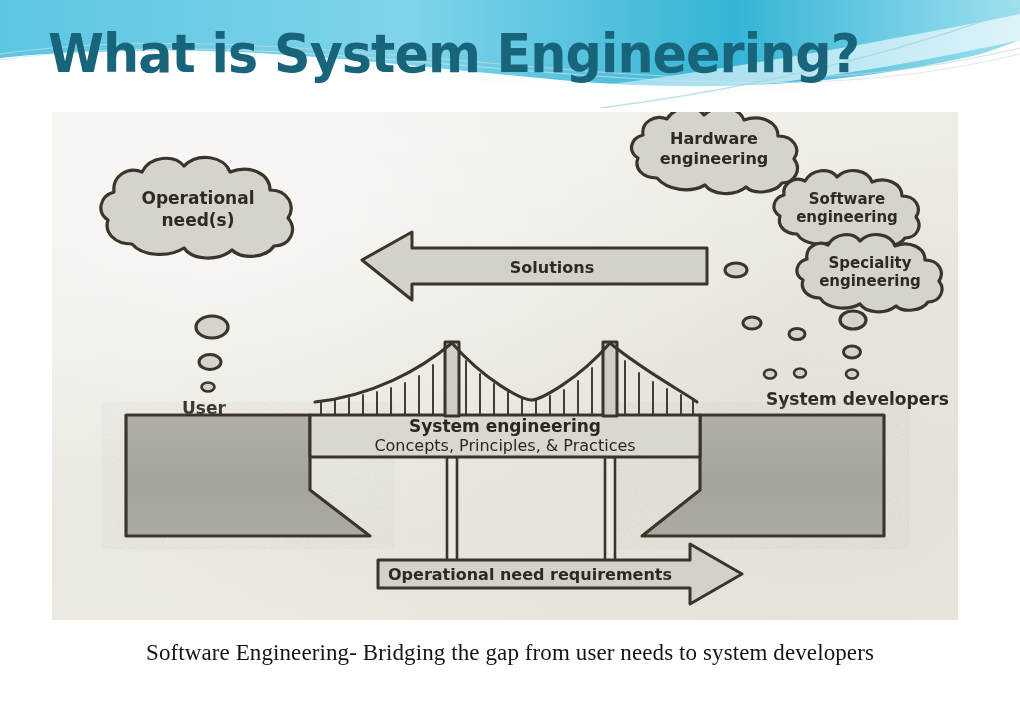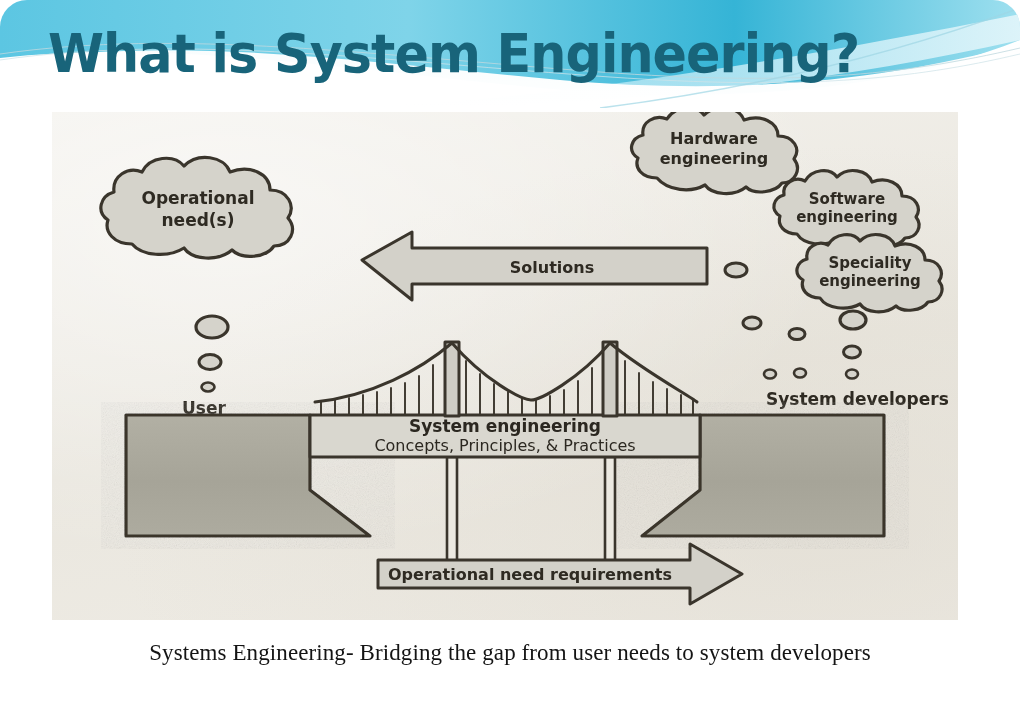--- a/index.html
+++ b/index.html
@@ -7,21 +7,20 @@
     padding: 0;
     background: #ffffff;
   }
   #slide {
     position: relative;
     width: 1020px;
     height: 723px;
     background: #ffffff;
     overflow: hidden;
     font-family: "Liberation Sans", sans-serif;
-    border-radius: 27px;
   }
 
   
   #header-deco {
     position: absolute;
     left: 0; top: 0;
     width: 1020px;
     height: 108px;
     overflow: hidden;
   }
@@ -298,15 +297,15 @@
 
         <g>
           <path d="M326,448 L638,448 L638,432 L690,462 L638,492 L638,476 L326,476 Z" fill="#d3d1c9" stroke-width="3"></path>
           <text x="478" y="468" text-anchor="middle" font-family="DejaVu Sans, sans-serif" font-size="16" font-weight="bold" fill="#2e2a22" stroke="none">Operational need requirements</text>
         </g>
 
       </g>
     </svg>
   </div>
 
-  <div id="caption">Systems Engineering- Bridging the gap from user needs to system developers</div>
+  <div id="caption">Software Engineering- Bridging the gap from user needs to system developers</div>
 
 </div>
 
 </body></html>

